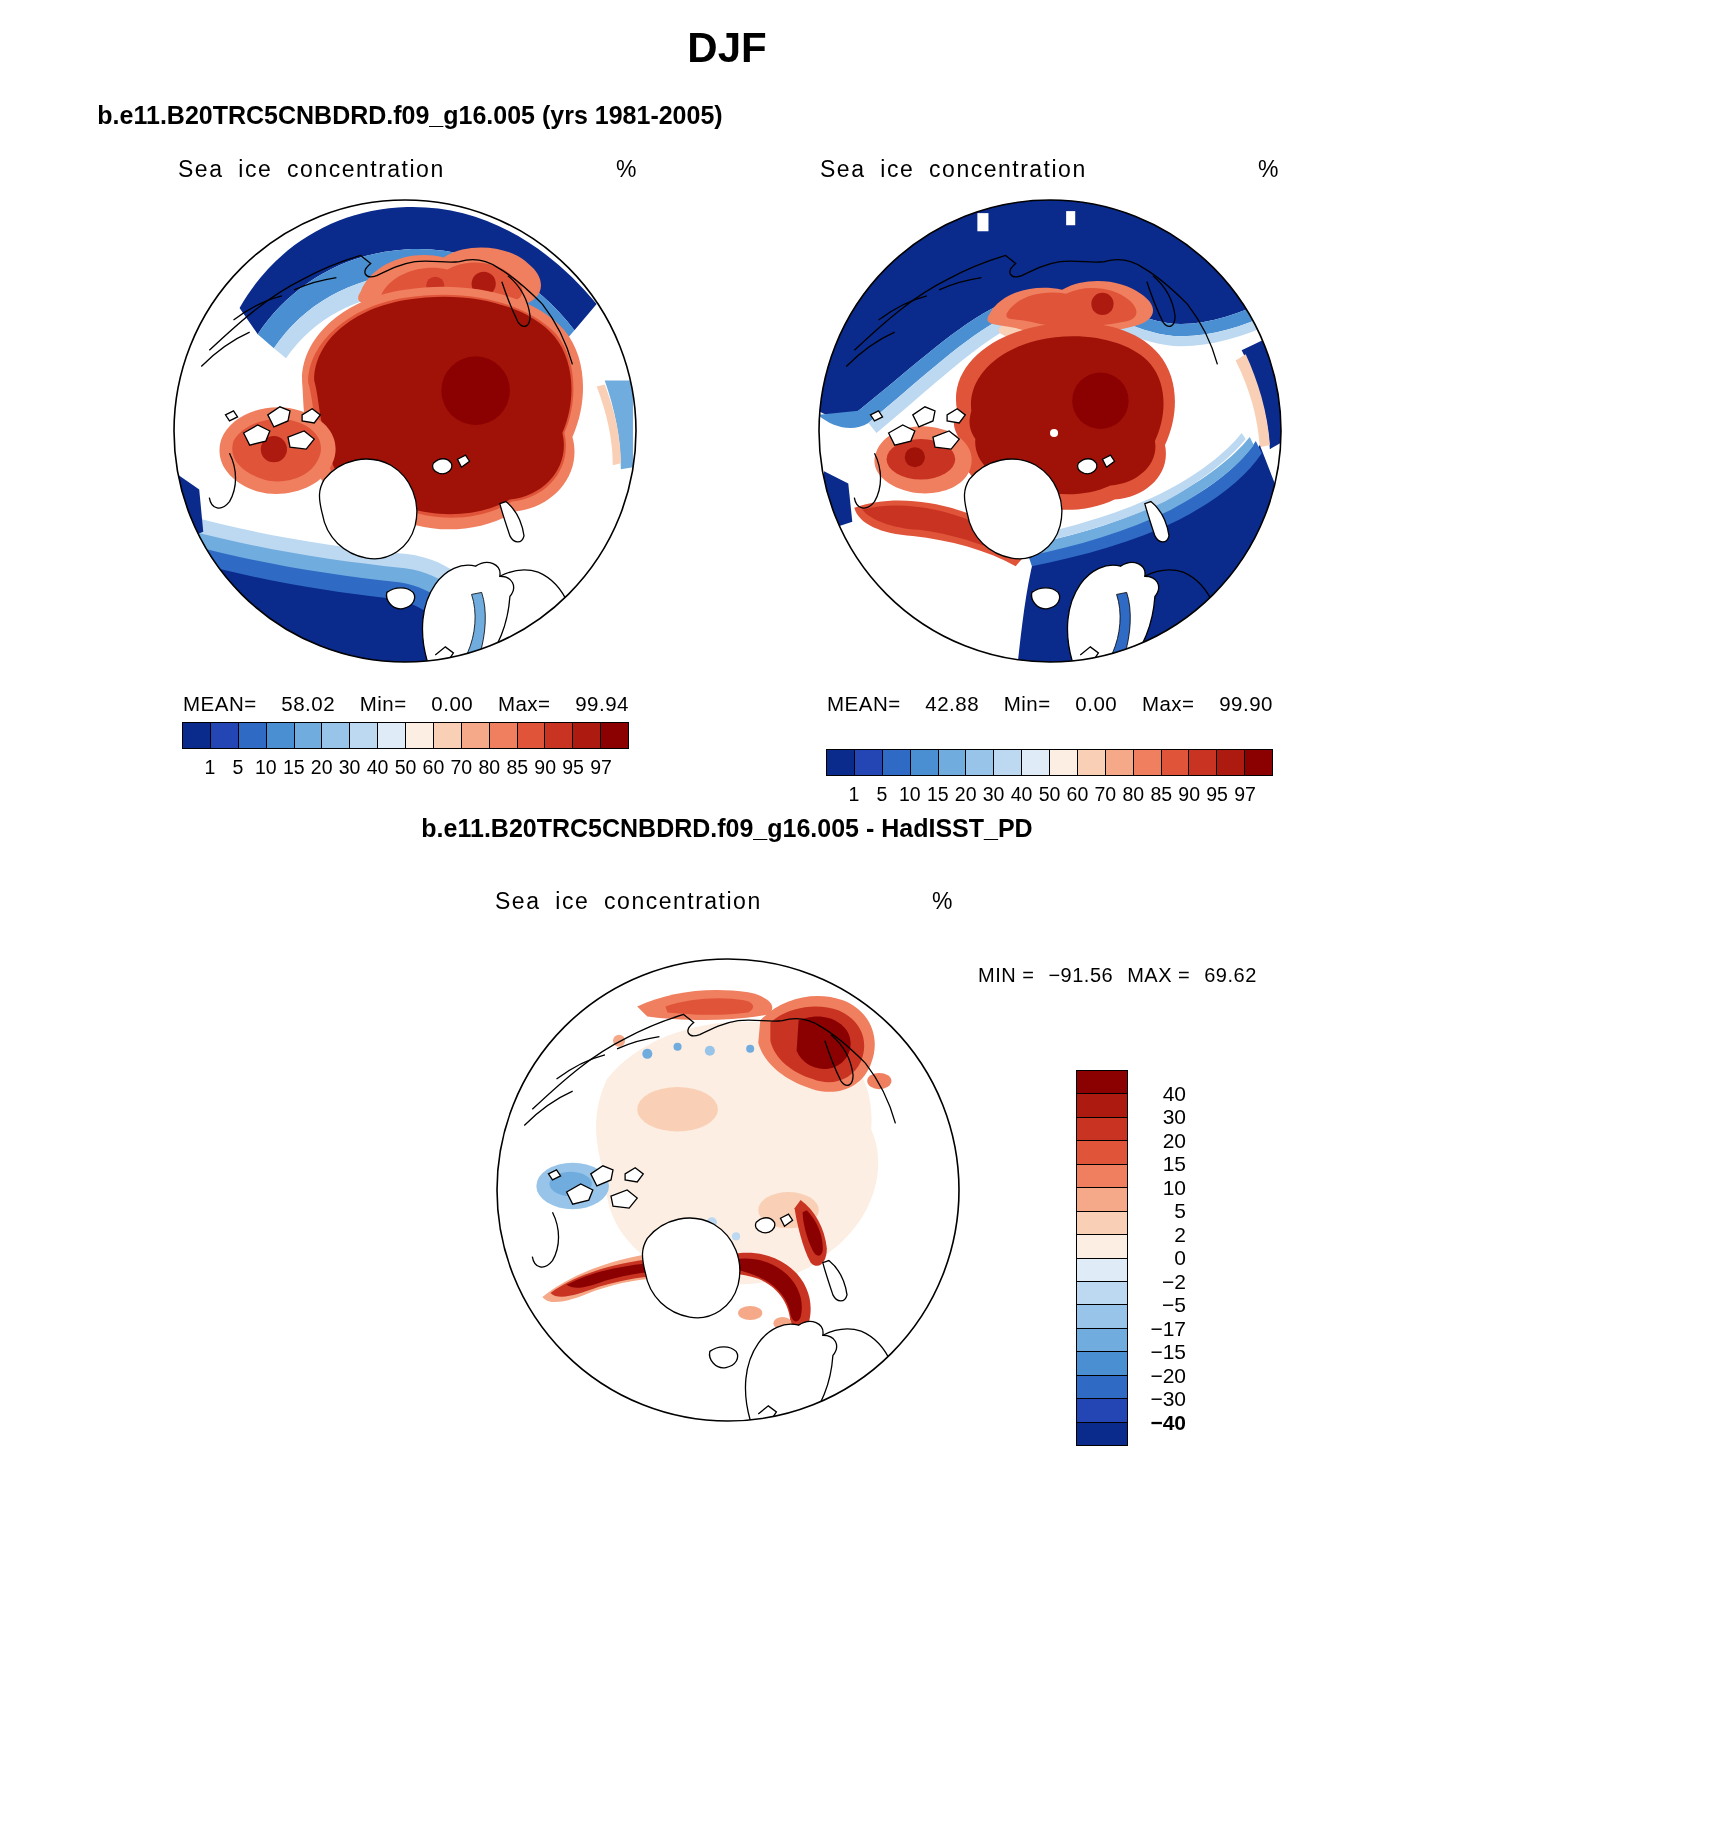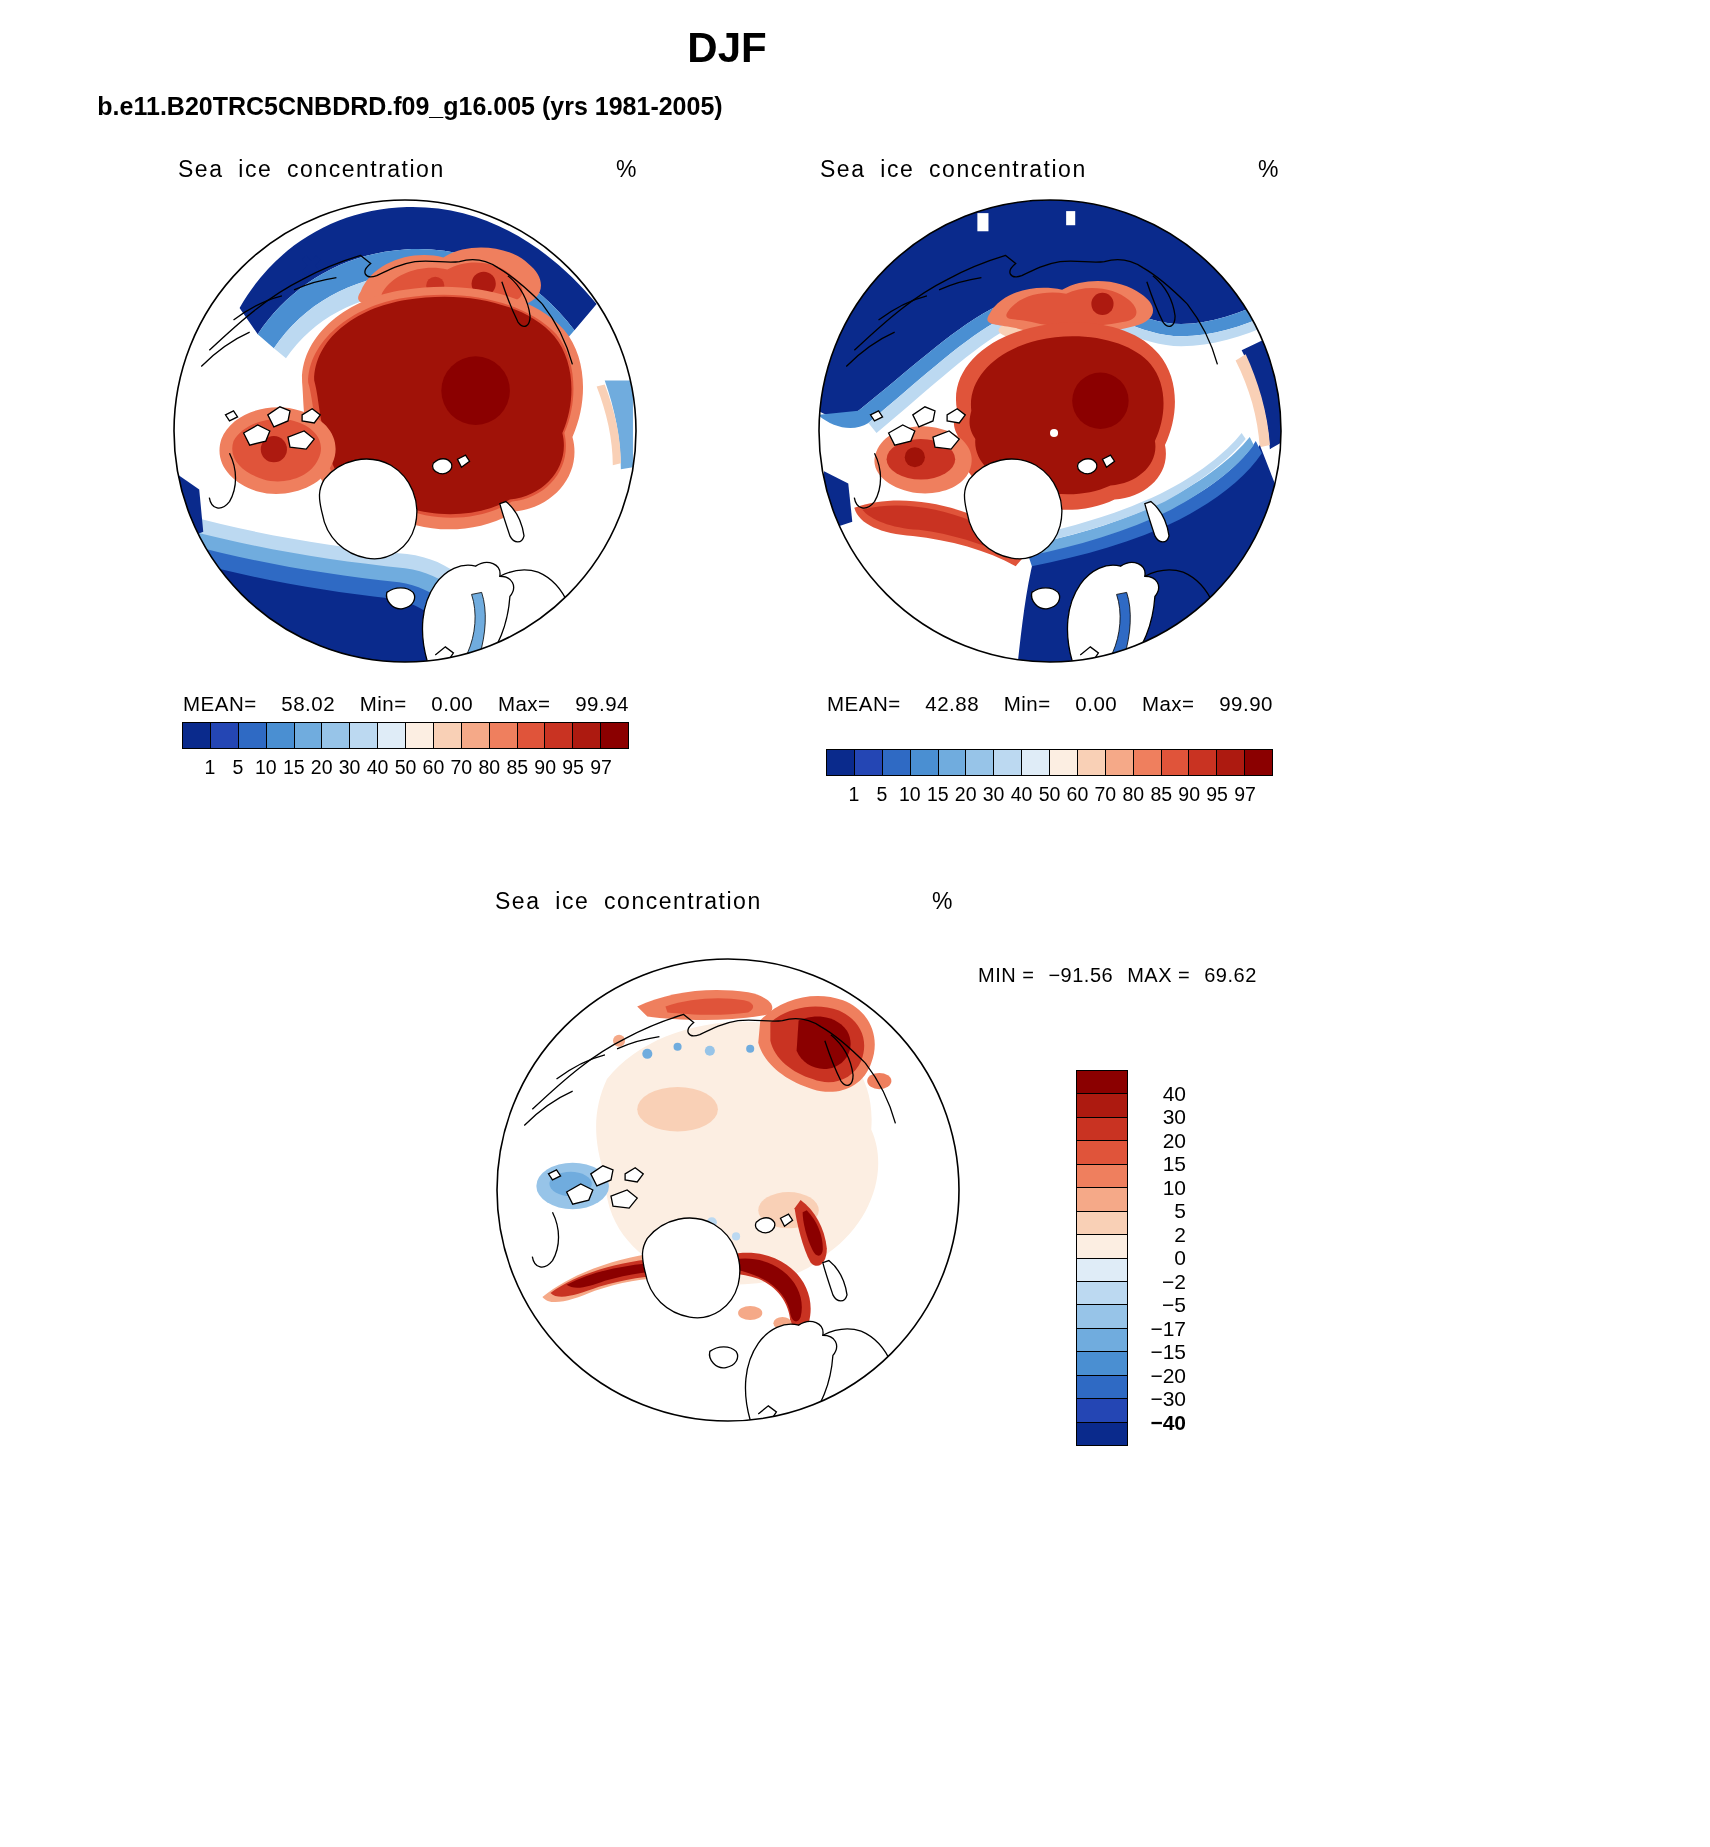--- a/index.html
+++ b/index.html
@@ -11,21 +11,21 @@
     color:#000;
     overflow:hidden;
   }
   .abs{position:absolute;}
   .main-title{
     left:0;top:24px;width:1454px;
     text-align:center;
     font-size:42px;font-weight:bold;
   }
   .panel-title{
-    top:92px;
+    top:101px;
     text-align:center;
     font-size:25px;font-weight:bold;
     white-space:nowrap;
   }
   .field-label{
     font-size:23px;
     letter-spacing:1.5px;word-spacing:7px;
     white-space:nowrap;
   }
   .units-label{font-size:23px;letter-spacing:1px;}
@@ -282,20 +282,21 @@
       <div class="cb-tick h" style="left: 50%;">50</div>
       <div class="cb-tick h" style="left: 56.25%;">60</div>
       <div class="cb-tick h" style="left: 62.5%;">70</div>
       <div class="cb-tick h" style="left: 68.75%;">80</div>
       <div class="cb-tick h" style="left: 75%;">85</div>
       <div class="cb-tick h" style="left: 81.25%;">90</div>
       <div class="cb-tick h" style="left: 87.5%;">95</div>
       <div class="cb-tick h" style="left: 93.75%;">97</div>
     </div>
 
+  <div class="abs panel-title" style="left:0;top:814px;width:1454px;">b.e11.B20TRC5CNBDRD.f09_g16.005 - HadISST_PD</div>
   <div class="abs field-label" style="left:495px;top:888px;">Sea ice concentration</div>
   <div class="abs units-label" style="left:932px;top:888px;">%</div>
 
   <svg class="abs" style="left:496px;top:958px;" width="464" height="464" viewBox="0 0 460 460">
     <defs>
         <clipPath id="clipD">
           <circle cx="230" cy="230" r="229"></circle>
         </clipPath>
       </defs>
     <g clip-path="url(#clipD)">

